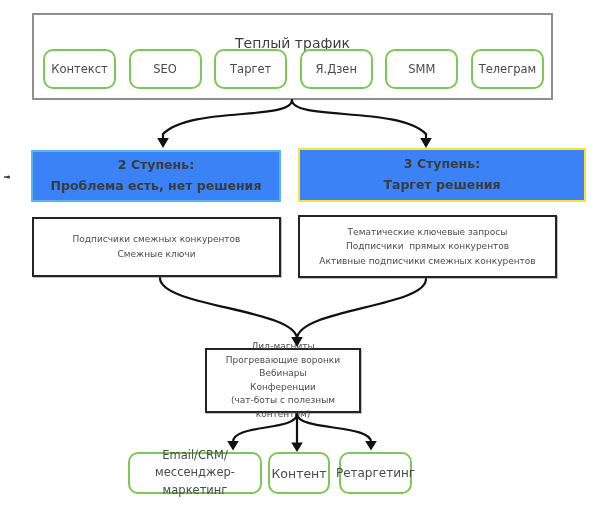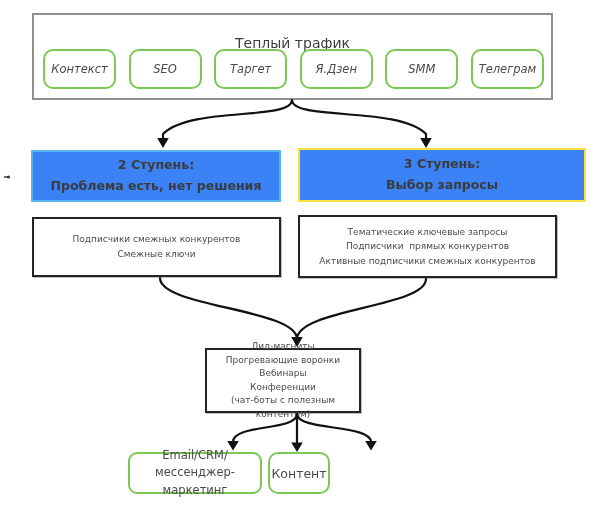--- a/index.html
+++ b/index.html
@@ -5,21 +5,21 @@
   html,body{margin:0;padding:0;background:#fff;}
   body{width:600px;height:509px;font-family:"DejaVu Sans","Liberation Sans",sans-serif;}
   #canvas{position:relative;width:600px;height:509px;background:#fff;overflow:hidden;}
   *{box-sizing:border-box;}
 
   .abs{position:absolute;}
 
   
   .outer-box{left:32px;top:13px;width:521px;height:87px;border:2px solid #8f8f8f;background:#fff;}
   .outer-title{width:100%;text-align:center;margin-top:20px;font-size:14px;color:#3d3d3d;}
-  .channels{position:absolute;left:9px;right:7px;top:34px;display:flex;justify-content:space-between;font-style:italic;}
+  .channels{position:absolute;left:9px;right:7px;top:34px;display:flex;justify-content:space-between;}
   .channel{width:73px;height:40px;border:2px solid #7dc855;border-radius:10px;background:#fff;
            display:flex;align-items:center;justify-content:center;font-size:11.5px;color:#4a4a4a;}
 
   
   .stage{display:flex;flex-direction:column;align-items:center;justify-content:center;
          background:#3b82f6;font-weight:bold;font-size:12.5px;color:#3b3b3b;line-height:1.65;text-align:center;}
   .stage2{left:31px;top:150px;width:250px;height:52px;border:2px solid #58b4f2;}
   .stage3{left:298px;top:148px;width:288px;height:54px;border:2px solid #fbe23b;}
 
   
@@ -27,21 +27,21 @@
             display:flex;flex-direction:column;align-items:center;justify-content:center;
             font-size:9px;color:#4c4c4c;line-height:1.7;text-align:center;}
   .aud2{left:32px;top:217px;width:249px;height:60px;}
   .aud3{left:298px;top:215px;width:259px;height:63px;line-height:1.6;}
   .leadbox{left:205px;top:348px;width:156px;height:65px;line-height:1.5;}
   .tline{white-space:pre-wrap;}
 
   
   .gbtm{border:2px solid #7dc855;border-radius:10px;background:#fff;display:flex;align-items:center;justify-content:center;
         font-size:12.5px;color:#4a4a4a;text-align:center;}
-  .email{left:128px;top:452px;width:134px;height:42px;font-size:11.5px;line-height:1.5;white-space:pre-line;border-radius:9px;}
+  .email{left:128px;top:452px;width:134px;height:42px;font-size:11.5px;line-height:1.5;white-space:pre-line;}
   .content{left:268px;top:452px;width:62px;height:42px;}
   .retarget{left:339px;top:452px;width:73px;height:42px;font-size:12px;}
 
   svg.arrows{position:absolute;left:0;top:0;pointer-events:none;z-index:6;}
 </style>
 </head>
 <body>
 
 <div id="canvas">
 
@@ -57,21 +57,21 @@
     </div>
   </div>
 
   <div class="abs stage stage2">
     <div>2 Ступень:</div>
     <div>Проблема есть, нет решения</div>
   </div>
 
   <div class="abs stage stage3">
     <div>3 Ступень:</div>
-    <div>Выбор запросы</div>
+    <div>Таргет решения</div>
   </div>
 
   <div class="abs blackbox aud3">
     <div class="tline">Тематические ключевые запросы</div>
     <div class="tline">Подписчики  прямых конкурентов</div>
     <div class="tline">Активные подписчики смежных конкурентов</div>
   </div>
 
   <div class="abs blackbox aud2">
     <div class="tline">Подписчики смежных конкурентов</div>
@@ -82,20 +82,21 @@
     <div class="tline">Лид-магниты</div>
     <div class="tline">Прогревающие воронки</div>
     <div class="tline">Вебинары</div>
     <div class="tline">Конференции</div>
     <div class="tline">(чат-боты с полезным контентом)</div>
   </div>
 
   <div class="abs gbtm email">Email/CRM/
 мессенджер-маркетинг</div>
   <div class="abs gbtm content">Контент</div>
+  <div class="abs gbtm retarget">Ретаргетинг</div>
 
   <svg class="arrows" width="600" height="509" viewBox="0 0 600 509" xmlns="http://www.w3.org/2000/svg">
     <g stroke="#111111" stroke-width="2.2" fill="none" stroke-linecap="round">
 
       <path d="M292,100 C292,121 191,106 163,134 L163,139"></path>
       <path d="M292,100 C292,121 399,106 426,134 L426,139"></path>
 
       <path d="M160,278 C160,307 297,309 297,339"></path>
       <path d="M426,279 C426,307 297,309 297,339"></path>
 

